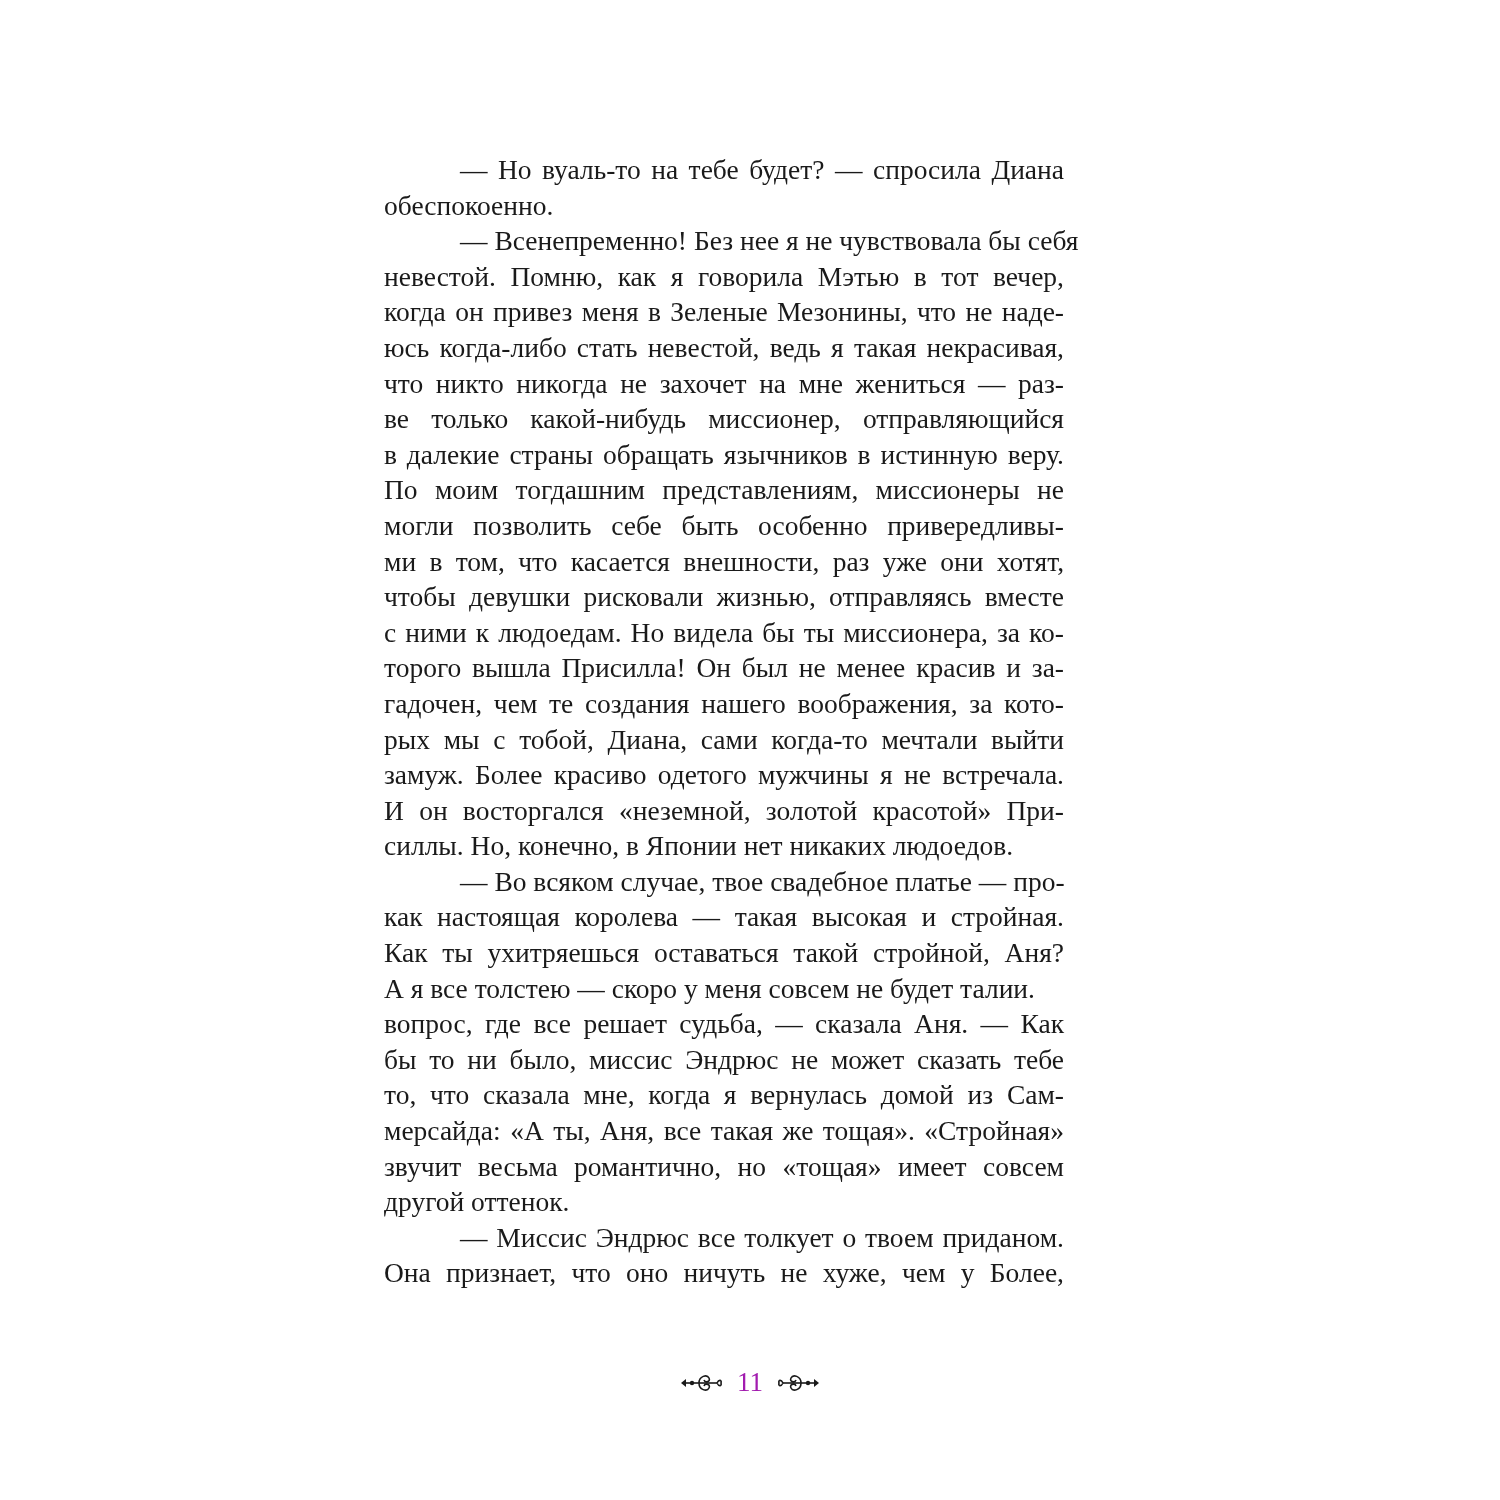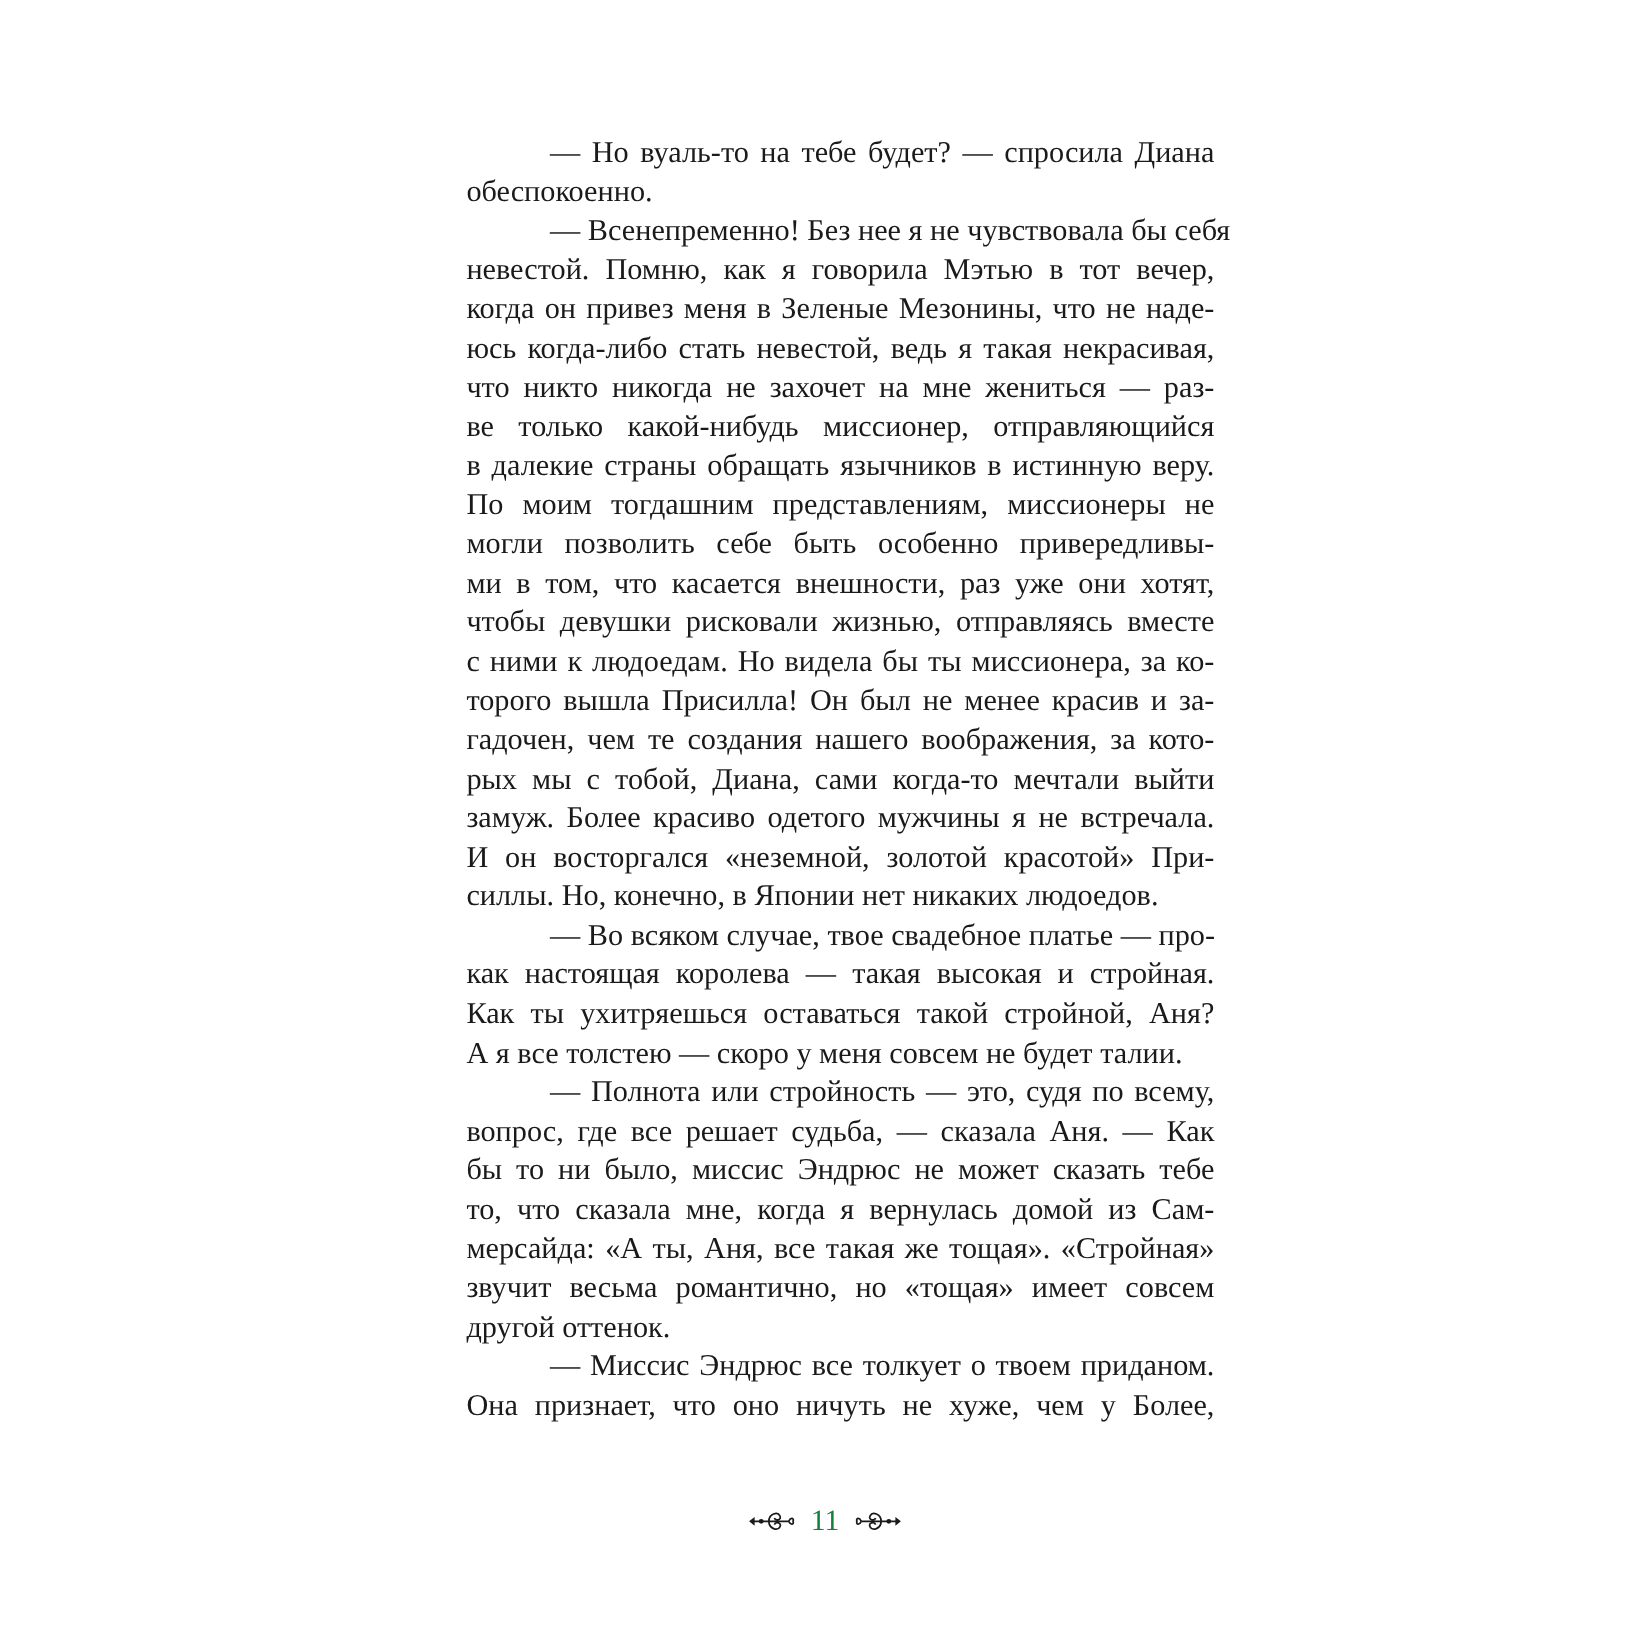--- a/index.html
+++ b/index.html
@@ -9,28 +9,27 @@
   }
   body {
     width: 1500px;
     height: 1500px;
     position: relative;
     overflow: hidden;
   }
   .page {
     position: absolute;
     left: 384px;
-    top: 120px;
+    top: 152px;
     width: 680px;
     font-family: "Liberation Serif", "DejaVu Serif", serif;
     color: #1a1a1a;
     font-size: 27.5px;
     line-height: 35.6px;
     text-align: justify;
-    margin-left: 40px;
   }
   .line {
     display: block;
     height: 35.6px;
     white-space: nowrap;
     text-align-last: justify;
     text-align: justify;
     overflow: visible;
   }
   .line.indent {
@@ -40,21 +39,21 @@
     text-align-last: left;
   }
   .footer {
     position: absolute;
     left: 0;
     width: 1500px;
     top: 1367px;
     text-align: center;
     font-family: "Liberation Serif", "DejaVu Serif", serif;
     font-size: 27px;
-    color: #15803d;
+    color: #a21caf;
     display: flex;
     justify-content: center;
     align-items: center;
     gap: 14px;
   }
   .orn {
     display: inline-block;
     width: 44px;
     height: 26px;
   }
@@ -80,21 +79,20 @@
     <span class="line">торого вышла Присилла! Он был не менее красив и за-</span>
     <span class="line">гадочен, чем те создания нашего воображения, за кото-</span>
     <span class="line">рых мы с тобой, Диана, сами когда-то мечтали выйти</span>
     <span class="line">замуж. Более красиво одетого мужчины я не встречала.</span>
     <span class="line">И он восторгался «неземной, золотой красотой» При-</span>
     <span class="line last">силлы. Но, конечно, в Японии нет никаких людоедов.</span>
     <span class="line indent">— Во всяком случае, твое свадебное платье — про-</span>
     <span class="line">как настоящая королева — такая высокая и стройная.</span>
     <span class="line">Как ты ухитряешься оставаться такой стройной, Аня?</span>
     <span class="line last">А я все толстею — скоро у меня совсем не будет талии.</span>
-    <span class="line indent">— Полнота или стройность — это, судя по всему,</span>
     <span class="line">вопрос, где все решает судьба, — сказала Аня. — Как</span>
     <span class="line">бы то ни было, миссис Эндрюс не может сказать тебе</span>
     <span class="line">то, что сказала мне, когда я вернулась домой из Сам-</span>
     <span class="line">мерсайда: «А ты, Аня, все такая же тощая». «Стройная»</span>
     <span class="line">звучит весьма романтично, но «тощая» имеет совсем</span>
     <span class="line last">другой оттенок.</span>
     <span class="line indent">— Миссис Эндрюс все толкует о твоем приданом.</span>
     <span class="line">Она признает, что оно ничуть не хуже, чем у Более,</span>
   </div>
 

